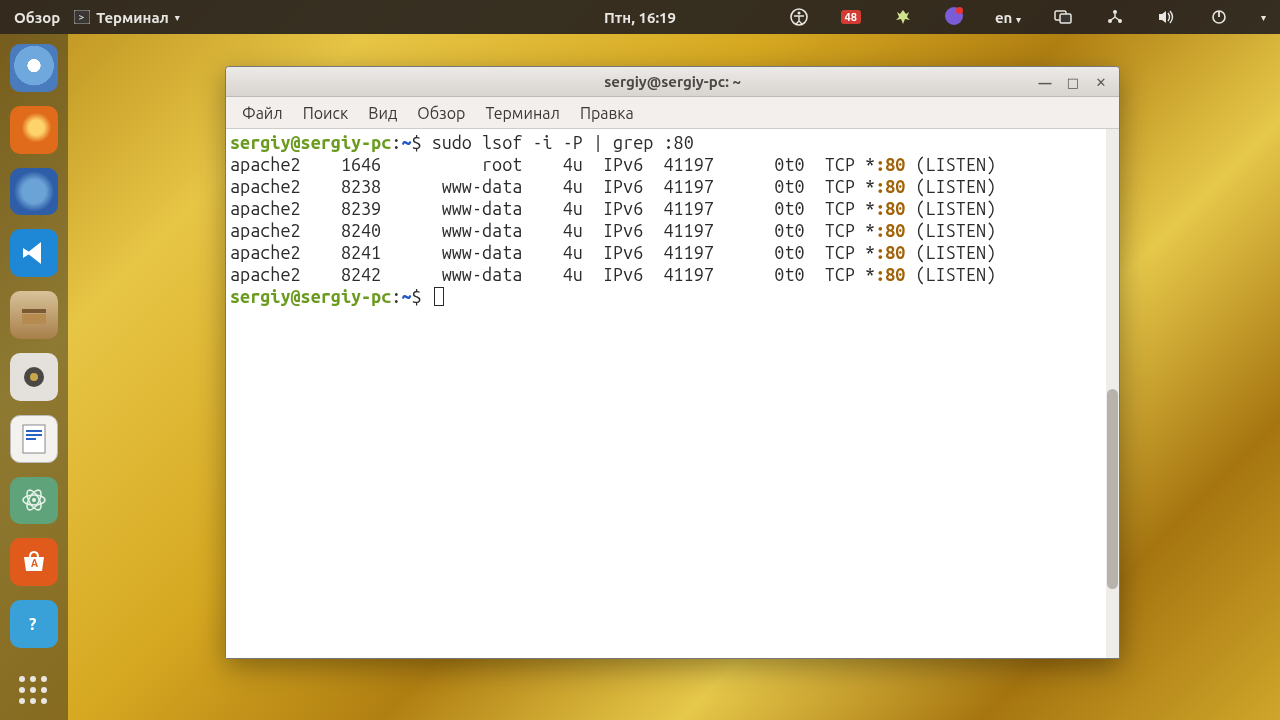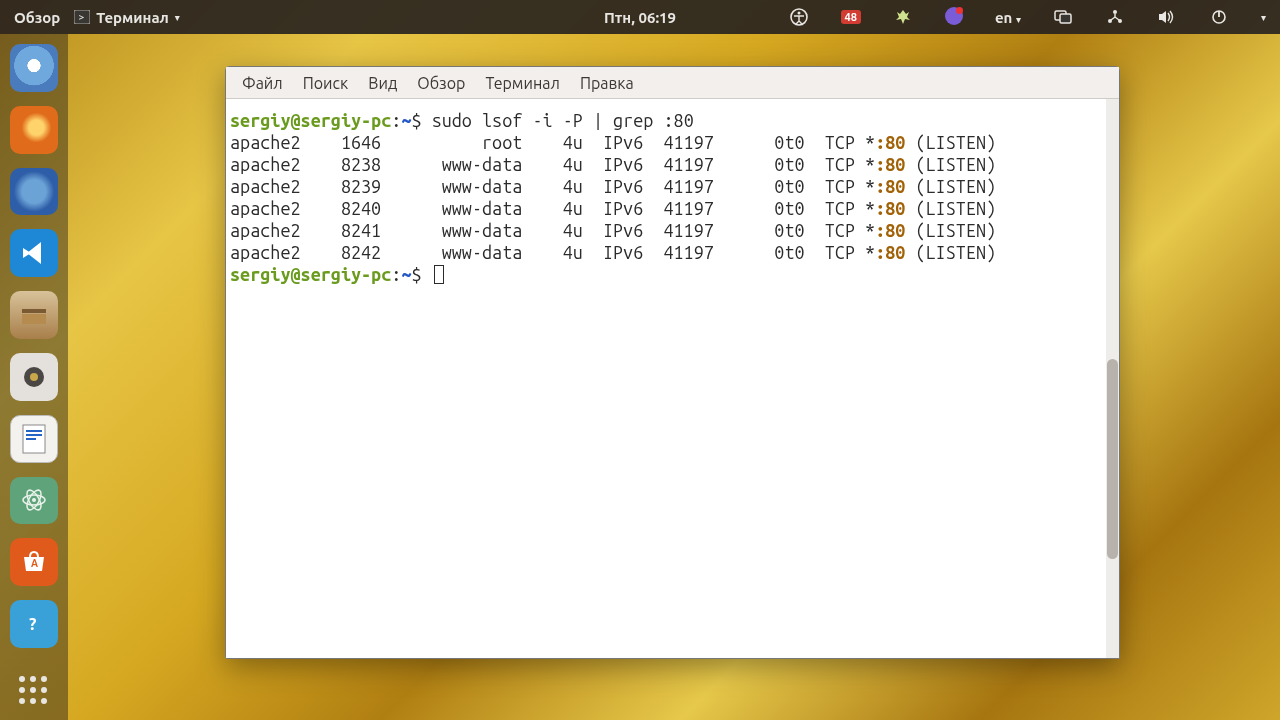--- a/index.html
+++ b/index.html
@@ -58,21 +58,21 @@
     font-size:13px; color:#5a5550; border-radius:3px;}
   .menubar {
     height:32px; background:#f2efec; border-bottom:1px solid #cfcbc6;
     display:flex; align-items:center; gap:4px; padding:0 8px;
     font-size:16px; color:#3b3835;
   }
   .menubar span { padding:4px 8px; border-radius:3px;}
   .term-body {
     flex:1; background:#ffffff; color:#2b2b2b;
     font-family: "Ubuntu Mono","DejaVu Sans Mono",monospace;
-    font-size:18px; line-height:22px; padding:10px 4px 4px 4px;
+    font-size:18px; line-height:22px; padding:2px 4px 4px 4px;
     position:relative; white-space:pre; overflow:hidden;
   }
   .term-scroll { position:absolute; right:0; top:0; bottom:0; width:13px; background:#efedea;}
   .term-scroll-thumb { position:absolute; right:1px; top:260px; width:11px; height:200px;
     background:#b7b2ac; border-radius:6px;}
   .c-green{color:#6a9b1e;font-weight:700;}
   .c-blue{color:#2257c5;font-weight:700;}
   .c-red{color:#a16207;font-weight:700;}
   .cursor{display:inline-block;width:10px;height:19px;border:1.5px solid #2b2b2b;vertical-align:-3px;margin-left:2px;}
   .row{display:block;}
@@ -89,21 +89,21 @@
       <span>
         <svg width="16" height="14" viewBox="0 0 16 14">
             <rect x="0" y="0" width="16" height="14" rx="2" fill="#3a3632" stroke="#aaa" stroke-width="1"></rect>
             <text x="3" y="10" font-size="9" fill="#ddd">＞</text>
           </svg>
       </span>
       <span>Терминал</span>
       <span class="dropdown-arrow">▾</span>
     </span>
   </div>
-  <div class="top-center">Птн, 06:19</div>
+  <div class="top-center">Птн, 16:19</div>
   <div class="top-right">
     <span class="tray-icon">
       <svg width="18" height="18" viewBox="0 0 18 18">
           <circle cx="9" cy="9" r="8" fill="none" stroke="#e8e6e3" stroke-width="1.6"></circle>
           <circle cx="9" cy="5" r="1.5" fill="#e8e6e3"></circle>
           <path d="M4 8 L14 8 M9 8 L9 13 M9 13 L6 16 M9 13 L12 16" stroke="#e8e6e3" stroke-width="1.4" fill="none"></path>
         </svg>
     </span>
     <span class="badge-red">48</span>
     <span class="tray-icon">
@@ -204,20 +204,28 @@
       <span></span>
       <span></span>
       <span></span>
       <span></span>
       <span></span>
       <span></span>
   </div>
 </div>
 
 <div class="window">
+  <div class="titlebar">
+    <span>sergiy@sergiy-pc: ~</span>
+    <div class="win-controls">
+      <div class="win-btn">―</div>
+      <div class="win-btn">□</div>
+      <div class="win-btn">✕</div>
+    </div>
+  </div>
   <div class="menubar">
     <span>Файл</span>
     <span>Поиск</span>
     <span>Вид</span>
     <span>Обзор</span>
     <span>Терминал</span>
     <span>Правка</span>
   </div>
   <div class="term-body" id="term"><span class="row"><span class="c-green">sergiy@sergiy-pc</span>:<span class="c-blue">~</span>$ sudo lsof -i -P | grep :80</span><span class="row">apache2    1646          root    4u  IPv6  41197      0t0  TCP *<span class="c-red">:80</span> (LISTEN)</span><span class="row">apache2    8238      www-data    4u  IPv6  41197      0t0  TCP *<span class="c-red">:80</span> (LISTEN)</span><span class="row">apache2    8239      www-data    4u  IPv6  41197      0t0  TCP *<span class="c-red">:80</span> (LISTEN)</span><span class="row">apache2    8240      www-data    4u  IPv6  41197      0t0  TCP *<span class="c-red">:80</span> (LISTEN)</span><span class="row">apache2    8241      www-data    4u  IPv6  41197      0t0  TCP *<span class="c-red">:80</span> (LISTEN)</span><span class="row">apache2    8242      www-data    4u  IPv6  41197      0t0  TCP *<span class="c-red">:80</span> (LISTEN)</span><span class="row"><span class="c-green">sergiy@sergiy-pc</span>:<span class="c-blue">~</span>$ <span class="cursor"></span></span><div class="term-scroll"><div class="term-scroll-thumb"></div></div></div>
 </div>

